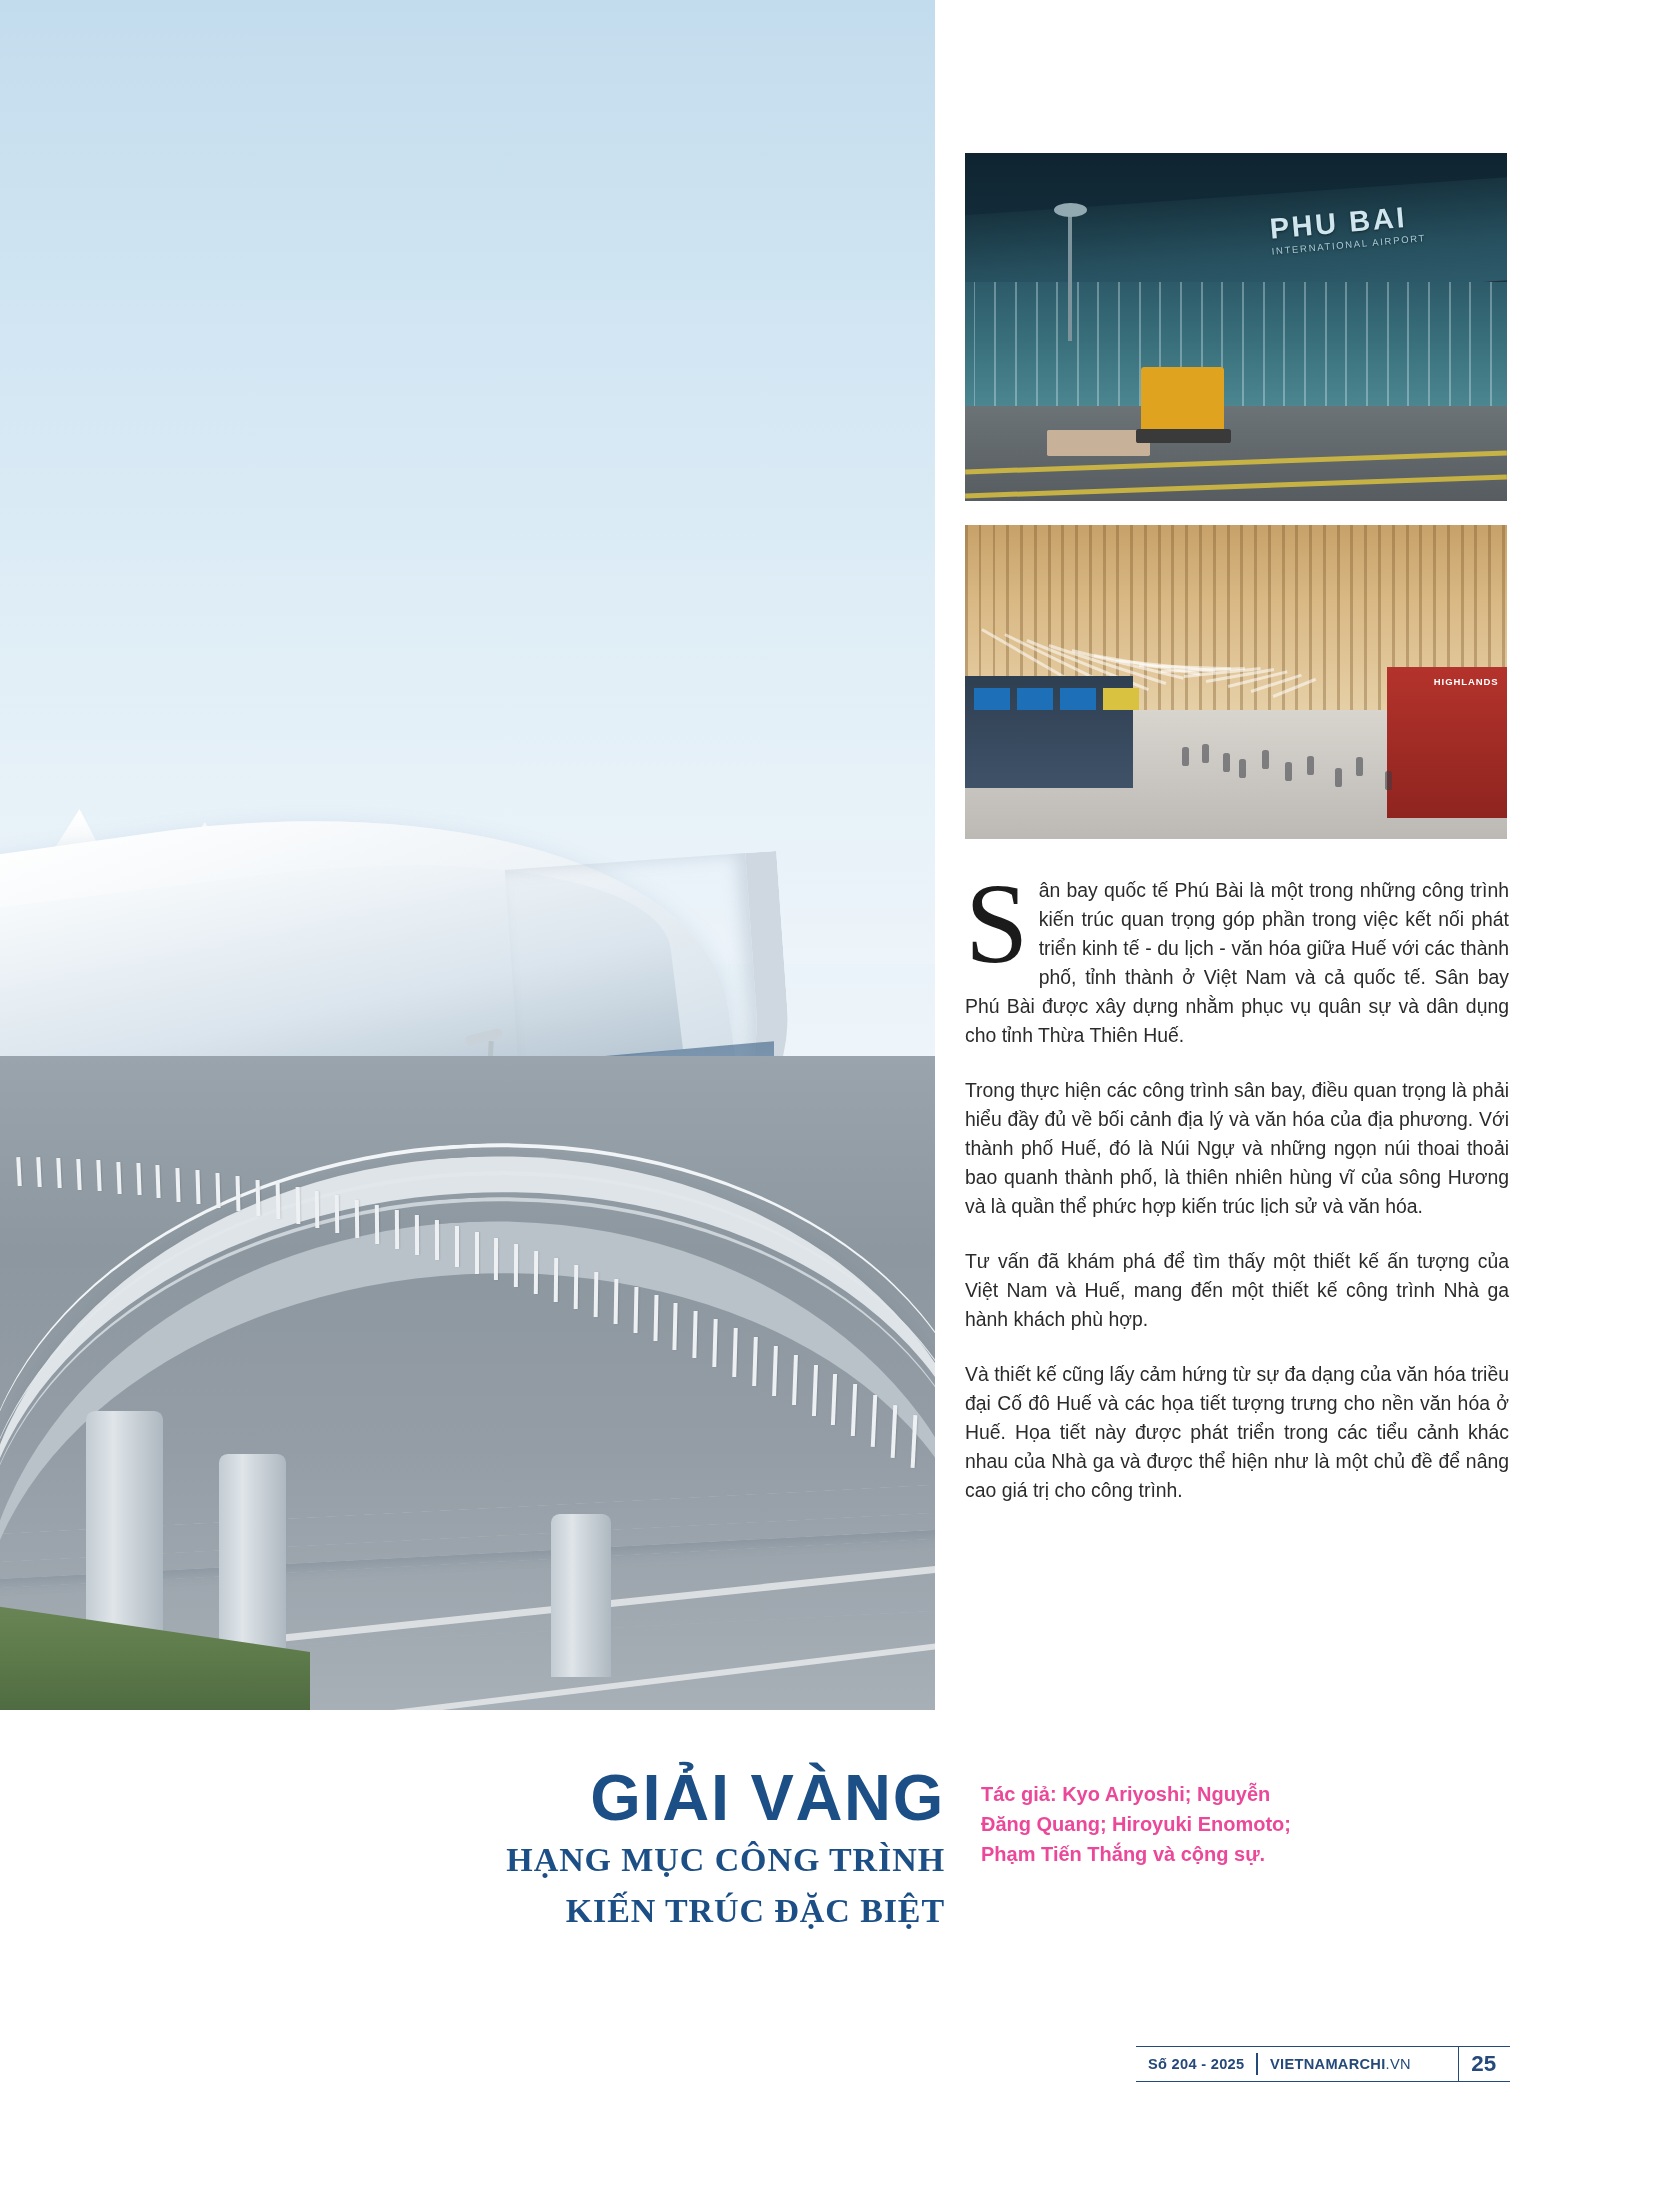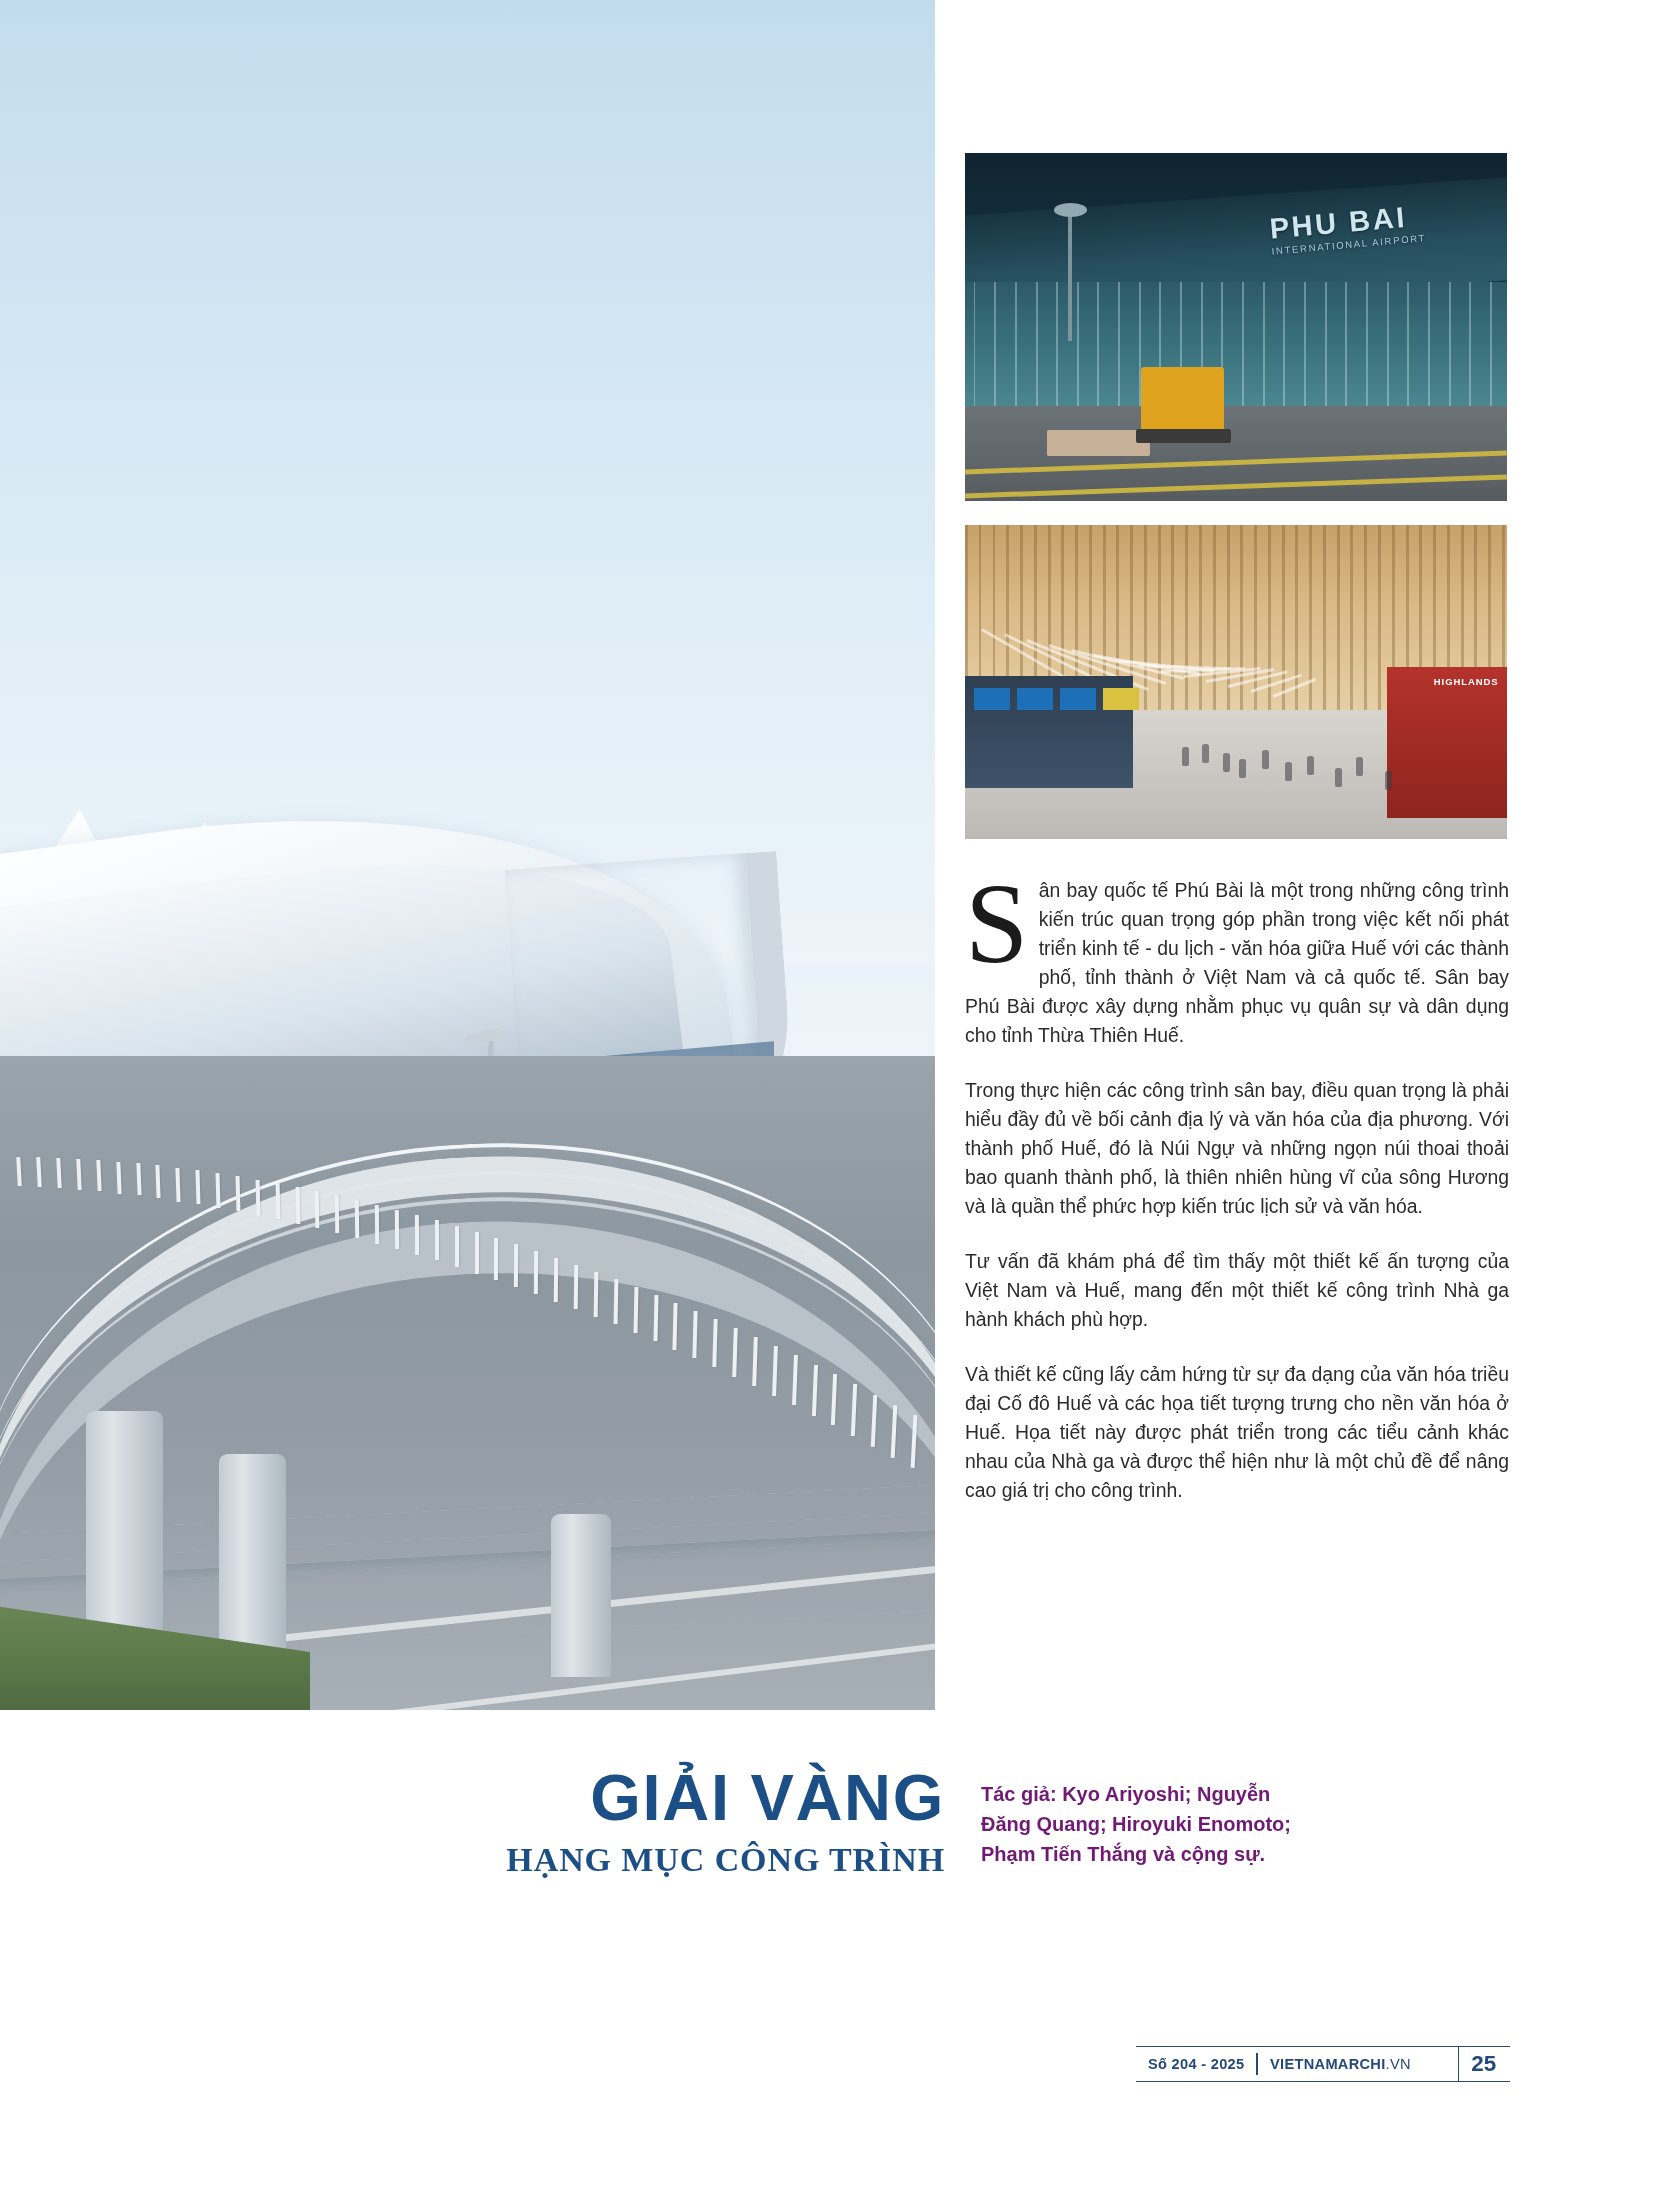--- a/index.html
+++ b/index.html
@@ -325,21 +325,21 @@
     left: 965px;
     top: 50px;
     width: 482px;
     color: #1d4f87;
     font-family: "Liberation Sans", sans-serif;
   }
   .award-authors {
     font-size: 20px;
     line-height: 30px;
     font-weight: bold;
-    color: #701a75;
+    color: #ec4899;
   }
   .award-org {
     margin-top: 31px;
     font-size: 20px;
     line-height: 28px;
     font-weight: bold;
     letter-spacing: 0.4px;
     color: #1d4f87;
   }
 
@@ -593,20 +593,21 @@
   </p>
   <p>Trong thực hiện các công trình sân bay, điều quan trọng là phải hiểu đầy đủ về bối cảnh địa lý và văn hóa của địa phương. Với thành phố Huế, đó là Núi Ngự và những ngọn núi thoai thoải bao quanh thành phố, là thiên nhiên hùng vĩ của sông Hương và là quần thể phức hợp kiến trúc lịch sử và văn hóa.</p>
   <p>Tư vấn đã khám phá để tìm thấy một thiết kế ấn tượng của Việt Nam và Huế, mang đến một thiết kế công trình Nhà ga hành khách phù hợp.</p>
   <p>Và thiết kế cũng lấy cảm hứng từ sự đa dạng của văn hóa triều đại Cố đô Huế và các họa tiết tượng trưng cho nền văn hóa ở Huế. Họa tiết này được phát triển trong các tiểu cảnh khác nhau của Nhà ga và được thể hiện như là một chủ đề để nâng cao giá trị cho công trình.</p>
 </div>
 
 <div class="award">
   <div class="award-left">
     <div class="award-title">GIẢI VÀNG</div>
     <div class="award-sub">HẠNG MỤC CÔNG TRÌNH</div>
+    <div class="award-sub">KIẾN TRÚC ĐẶC BIỆT</div>
   </div>
   <div class="award-right">
     <div class="award-authors">
       <div>Tác giả: Kyo Ariyoshi; Nguyễn</div>
       <div>Đăng Quang; Hiroyuki Enomoto;</div>
       <div>Phạm Tiến Thắng và cộng sự.</div>
     </div>
   </div>
 </div>
 

